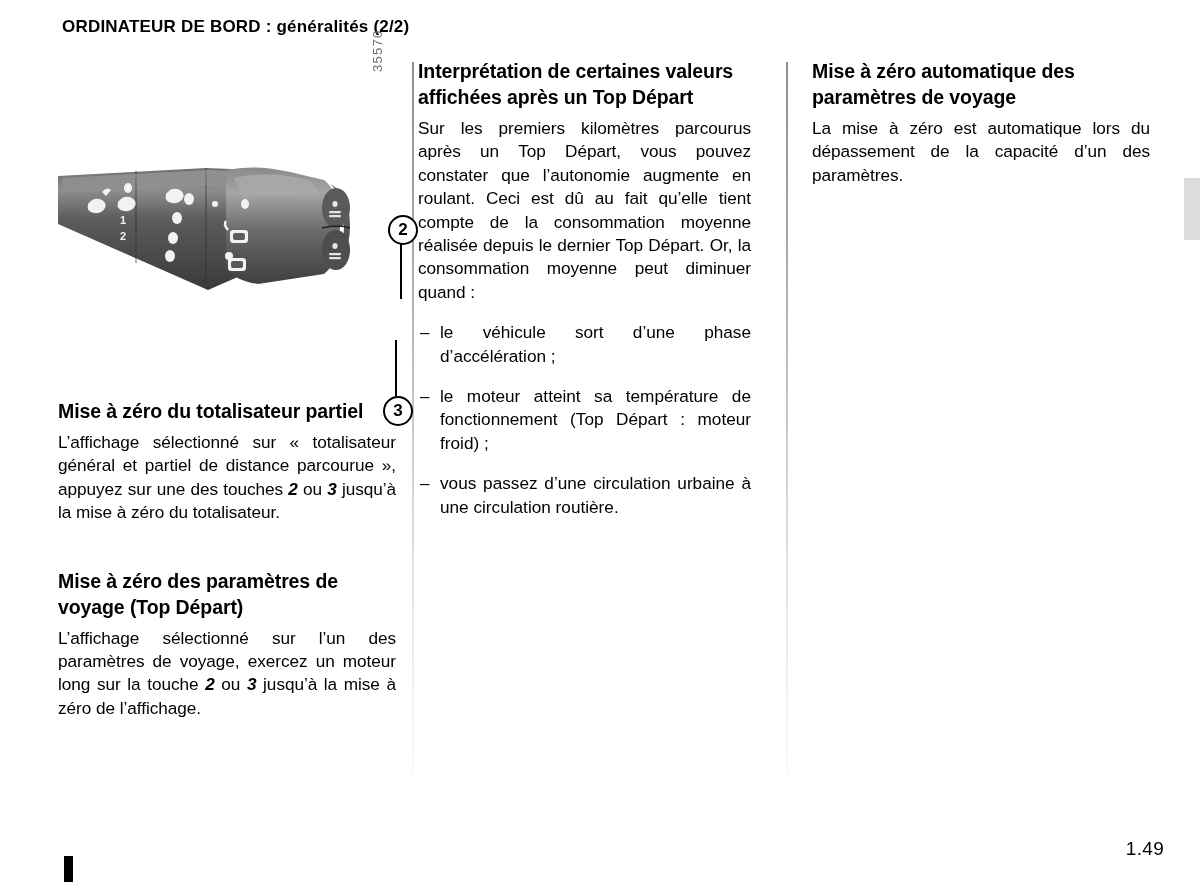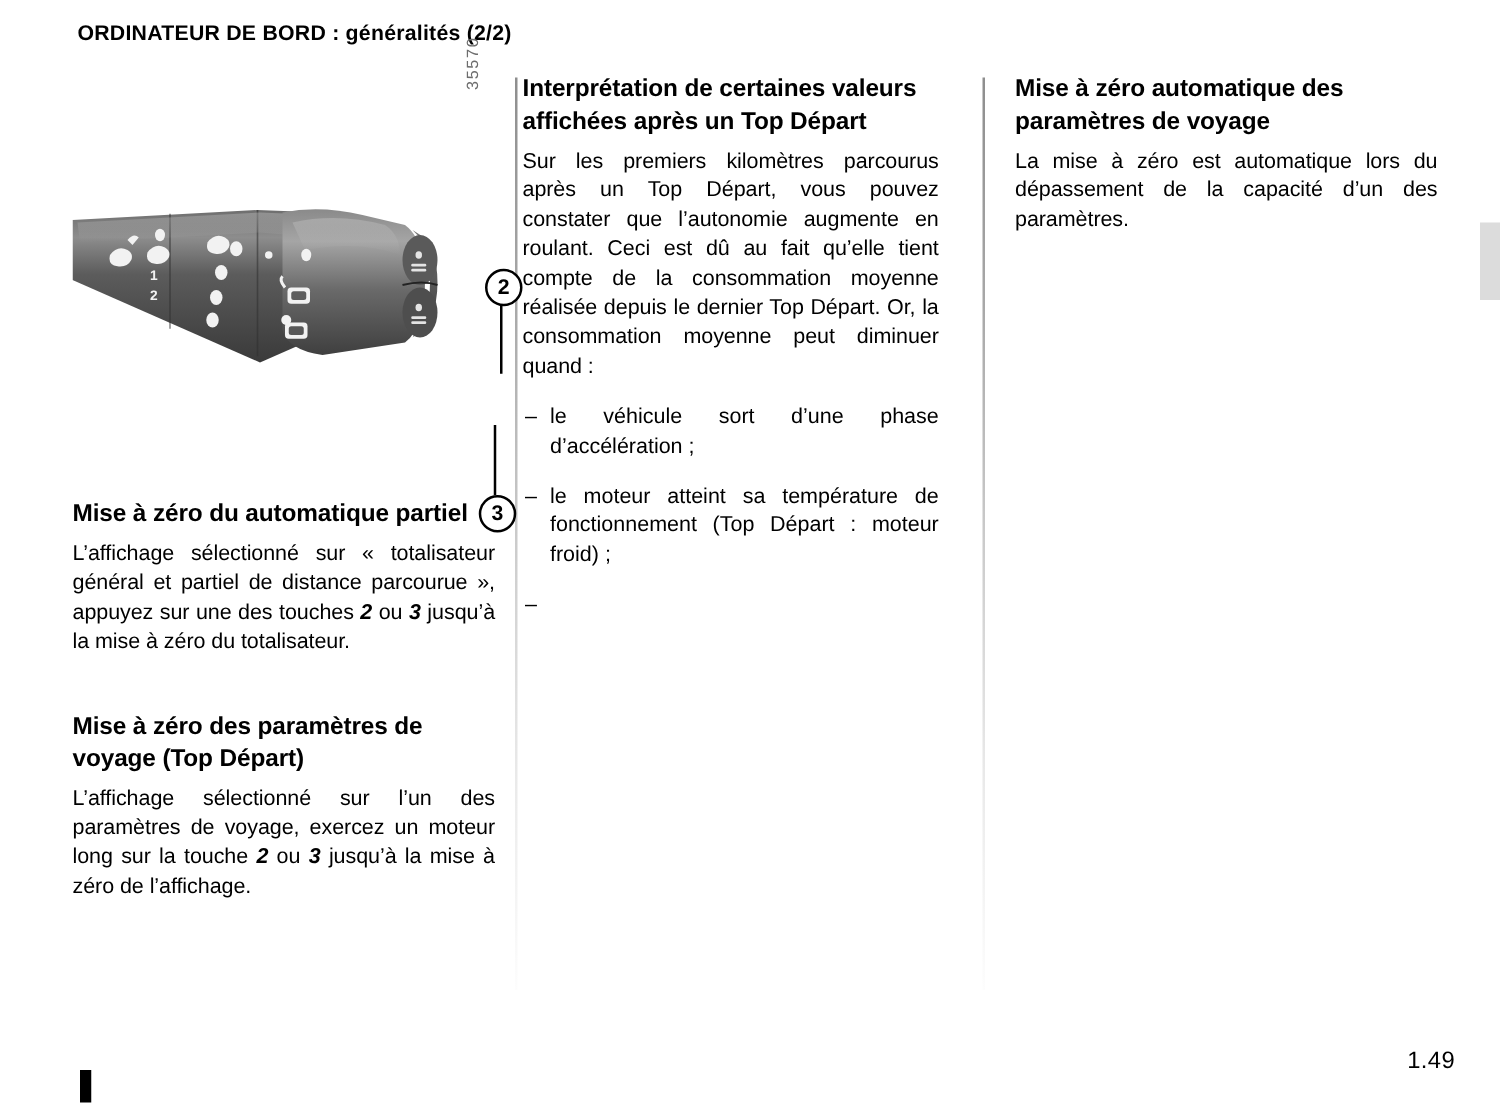--- a/index.html
+++ b/index.html
@@ -267,37 +267,37 @@
       </g>
     </svg>
 
     <div id="leader-2" class="leader"></div>
     <div id="callout-2" class="callout">2</div>
 
     <div id="leader-3" class="leader"></div>
     <div id="callout-3" class="callout">3</div>
   </div>
 
-  <h2 class="sec-head">Mise à zéro du automatique partiel</h2>
+  <h2 class="sec-head">Mise à zéro du totalisateur partiel</h2>
   <p class="body-text"><span>L’affichage sélectionné sur « totalisateur général et partiel de distance parcourue », appuyez sur une des touches </span><span class="b">2</span><span> ou </span><span class="b">3</span><span> jusqu’à la mise à zéro du totalisateur.</span></p>
 
   <div class="spacer-lg"></div>
 
   <h2 class="sec-head">Mise à zéro des paramètres de voyage (Top Départ)</h2>
   <p class="body-text last"><span>L’affichage sélectionné sur l’un des paramètres de voyage, exercez un moteur long sur la touche </span><span class="b">2</span><span> ou </span><span class="b">3</span><span> jusqu’à la mise à zéro de l’affichage.</span></p>
 </div>
 
 <div id="col-mid" class="column">
   <h2 class="sec-head">Interprétation de certaines valeurs affichées après un Top Départ</h2>
   <p class="body-text">Sur les premiers kilomètres parcourus après un Top Départ, vous pouvez constater que l’autonomie augmente en roulant. Ceci est dû au fait qu’elle tient compte de la consommation moyenne réalisée depuis le dernier Top Départ. Or, la consommation moyenne peut diminuer quand :</p>
 
   <ul class="dash-list">
     <li><span class="dash">–</span><span>le véhicule sort d’une phase d’accélération ;</span></li>
     <li><span class="dash">–</span><span>le moteur atteint sa température de fonctionnement (Top Départ : moteur froid) ;</span></li>
-    <li><span class="dash">–</span></li>
+    <li><span class="dash">–</span><span>vous passez d’une circulation urbaine à une circulation routière.</span></li>
   </ul>
 </div>
 
 <div id="col-right" class="column">
   <h2 class="sec-head">Mise à zéro automatique des paramètres de voyage</h2>
   <p class="body-text last">La mise à zéro est automatique lors du dépassement de la capacité d’un des paramètres.</p>
 </div>
 
 <div id="page-number">1.49</div>
 <div id="footer-mark"></div>

